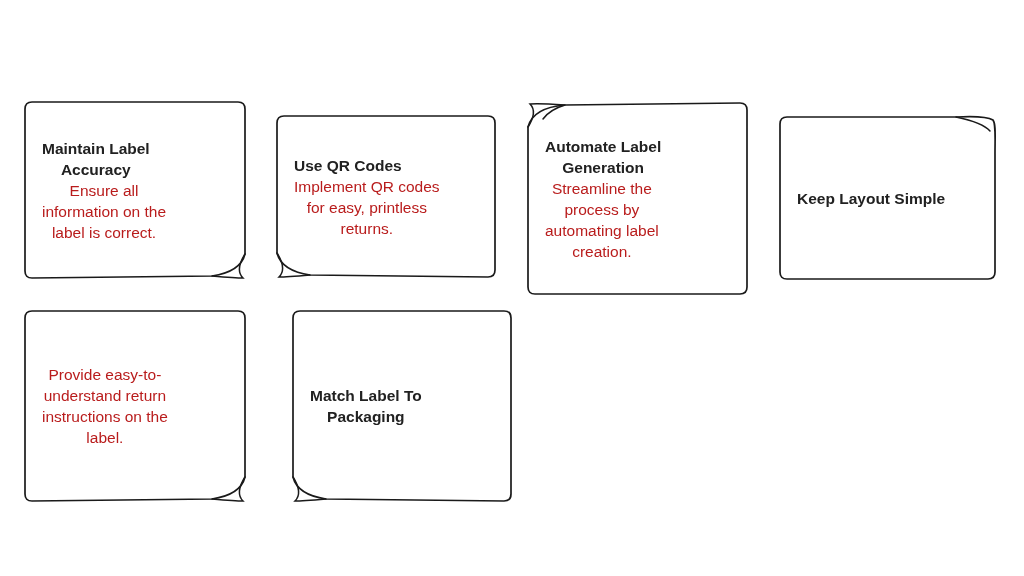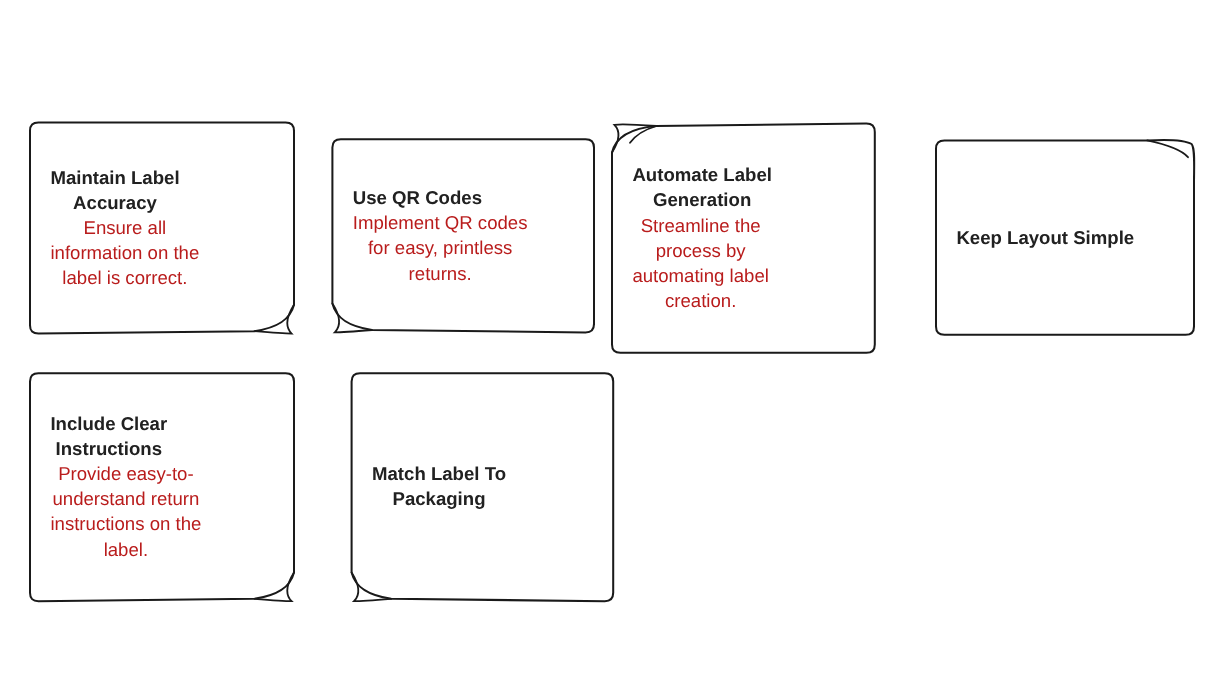--- a/index.html
+++ b/index.html
@@ -17,21 +17,21 @@
   .note-title{
     font-weight:700;font-size:15.5px;line-height:21px;
     white-space:pre-line;color:#212121;
   }
   .note-body{
     font-weight:400;font-size:15.5px;line-height:21px;
     white-space:pre-line;color:#b91c1c;
   }
   .n1{left:22px;top:99px;width:226px;height:182px;}
   .n2{left:274px;top:113px;width:224px;height:167px;}
-  .n3{left:507px;top:100px;width:225px;height:197px;}
+  .n3{left:525px;top:100px;width:225px;height:197px;}
   .n4{left:777px;top:114px;width:221px;height:168px;}
   .n5{left:22px;top:308px;width:226px;height:196px;}
   .n6{left:290px;top:308px;width:224px;height:196px;}
 </style>
 </head>
 <body>
 
 <div class="canvas">
 
   <div class="note n1">
@@ -85,22 +85,20 @@
       <div class="note-title">Keep Layout Simple</div>
     </div>
   </div>
 
   <div class="note n5">
     <svg class="outline" viewBox="0 0 226 196">
         <path d="M10,3 L216,3 Q223,3 223,10 L223,169 C220,181 210,188 190,191 L10,193 Q3,193 3,186 L3,10 Q3,3 10,3 Z" fill="#ffffff" stroke="#1a1a1a" stroke-width="1.7" stroke-linejoin="round"></path>
         <path d="M190,191 C202,192 214,193 221,193 C216,188 216,180 223,169" fill="none" stroke="#1a1a1a" stroke-width="1.5" stroke-linecap="round"></path>
       </svg>
     <div class="note-text">
-      <div class="note-title">Include Clear
-Instructions</div>
       <div class="note-body">Provide easy-to-
 understand return
 instructions on the
 label.</div>
     </div>
   </div>
 
   <div class="note n6">
     <svg class="outline" viewBox="0 0 224 196">
         <path d="M10,3 L214,3 Q221,3 221,10 L221,186 Q221,193 214,193 L36,191 C16,188 6,181 3,169 L3,10 Q3,3 10,3 Z" fill="#ffffff" stroke="#1a1a1a" stroke-width="1.7" stroke-linejoin="round"></path>

